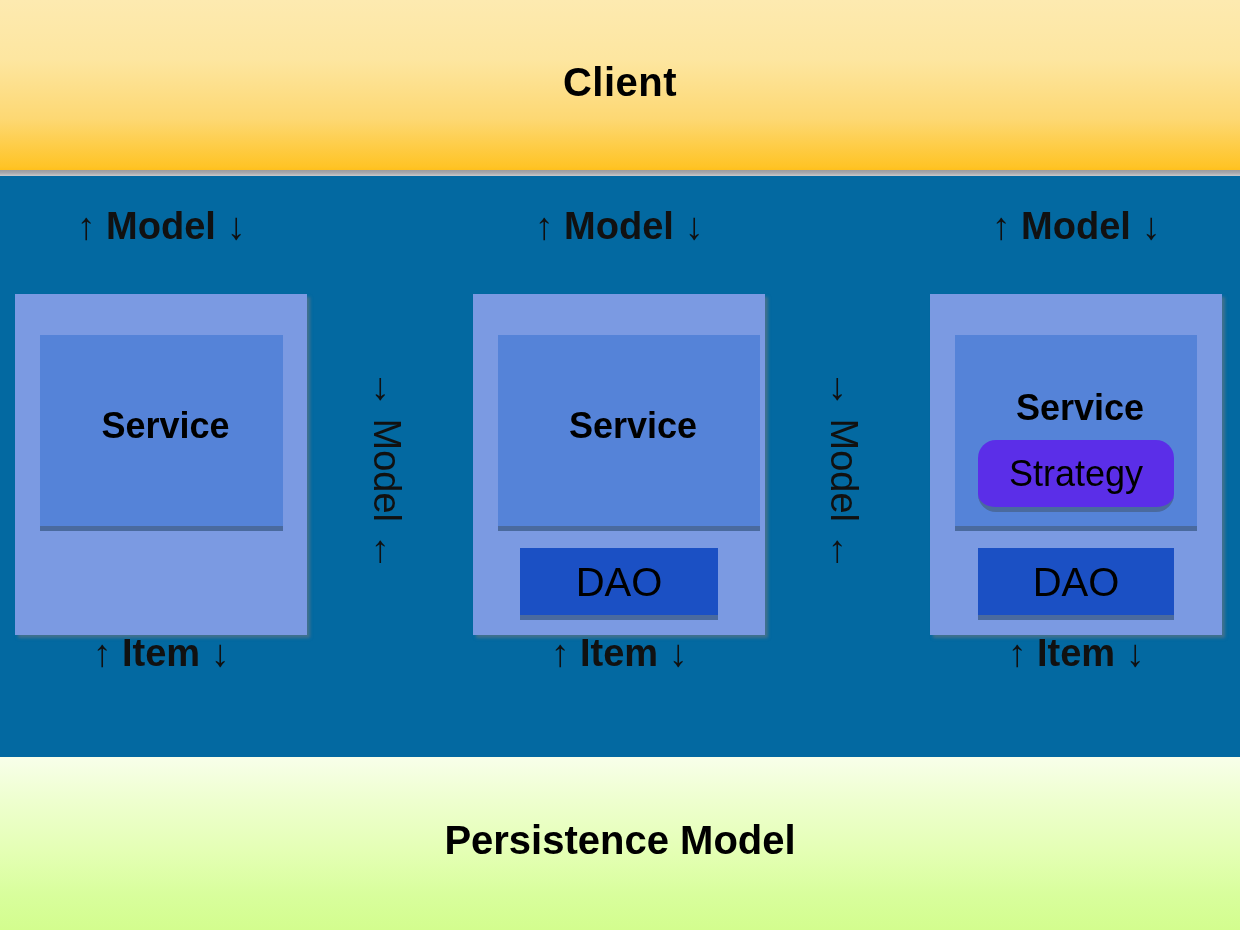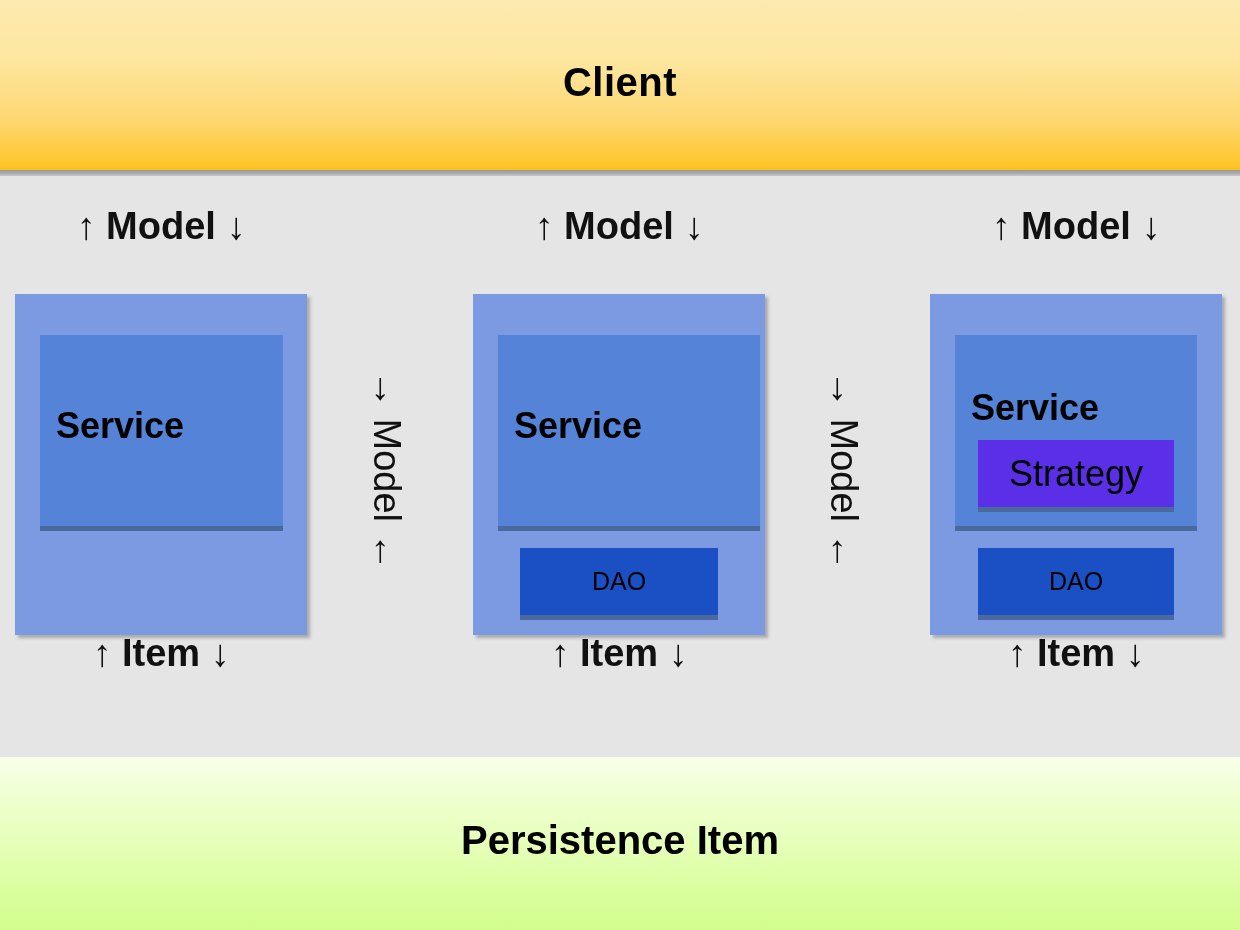--- a/index.html
+++ b/index.html
@@ -10,21 +10,21 @@
   body {
     font-family: "Liberation Sans", sans-serif;
     width: 1240px;
     height: 930px;
     overflow: hidden;
   }
   #stage {
     position: relative;
     width: 1240px;
     height: 930px;
-    background: #e5e5e5;
+    background: #0369a1;
   }
 
   
   .banner-client {
     position: absolute;
     left: 0;
     top: 0;
     width: 1240px;
     height: 170px;
     background: linear-gradient(to bottom, #fdeab0 0%, #fde6a0 35%, #fdd873 70%, #ffc426 98%, #ffc01c 100%);
@@ -104,57 +104,58 @@
 
   
   .service-panel {
     position: absolute;
     background: #5583d8;
     border-bottom: 5px solid #4a6a9e;
     box-sizing: border-box;
   }
   .service-panel-label {
     position: absolute;
-    left: 16px;
+    left: 4px;
     width: 100%;
-    text-align: left;
+    text-align: center;
     font-size: 36px;
     font-weight: bold;
     color: #000000;
   }
 
   
   .strategy-box {
     position: absolute;
     background: #5b2ee8;
     border-bottom: 5px solid #4a6a9e;
     box-sizing: border-box;
     display: flex;
     align-items: center;
     justify-content: center;
+    border-radius: 18px;
   }
   .strategy-label {
     font-size: 36px;
     font-weight: normal;
     color: #000000;
     line-height: 1;
   }
 
   
   .dao-box {
     position: absolute;
     background: #1b50c4;
     border-bottom: 5px solid #4a6a9e;
     box-sizing: border-box;
     display: flex;
     align-items: center;
     justify-content: center;
   }
   .dao-label {
-    font-size: 25px;
+    font-size: 40px;
     font-weight: normal;
     color: #000000;
     line-height: 1;
     text-align: right;
   }
 </style>
 </head>
 <body>
 
 <div id="stage">
@@ -200,15 +201,15 @@
       </div>
     </div>
     <div class="dao-box" style="left:48px; top:254px; width:196px; height:72px;">
       <span class="dao-label">DAO</span>
     </div>
   </div>
 
   <div class="flow-label flow-item-bottom" style="left:930px;">↑ Item ↓</div>
 
   <div class="banner-persistence"></div>
-  <div class="banner-persistence-label">Persistence Item</div>
+  <div class="banner-persistence-label">Persistence Model</div>
 
 </div>
 
 </body></html>

